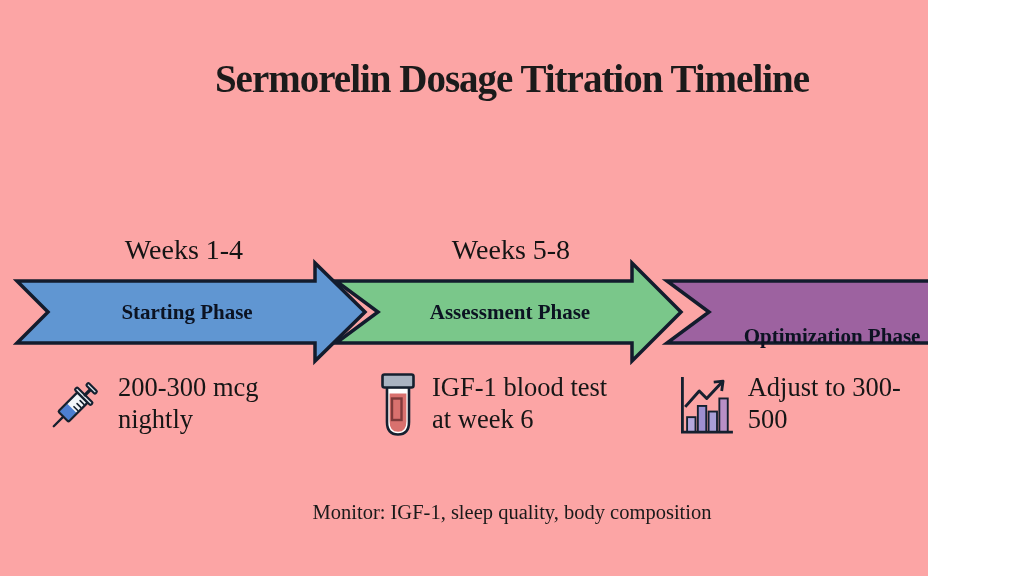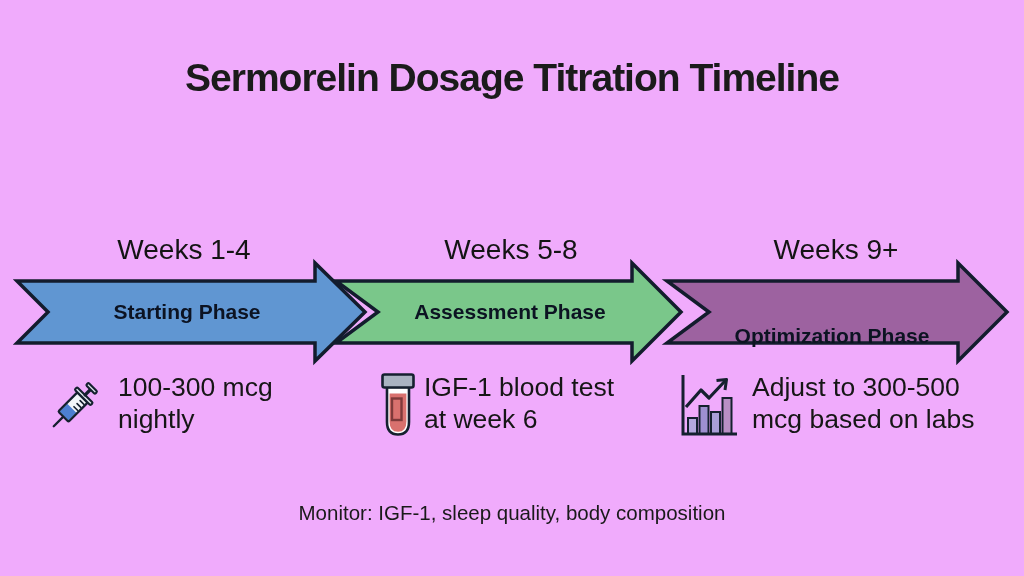--- a/index.html
+++ b/index.html
@@ -1,52 +1,51 @@
 <!DOCTYPE html>
 <html><head>
 <meta charset="utf-8">
 <style>
   html,body{margin:0;padding:0;background:#ffffff;}
   .canvas{
-    position:relative;width:1024px;height:576px;background:#f0abfc;
-    font-family:Liberation Sans, sans-serif;color:#161616;overflow:hidden;
+    position:relative;width:928px;height:576px;background:#fca5a5;
+    font-family:Liberation Serif, serif;color:#161616;overflow:hidden;
   }
   .title{
     position:absolute;top:56px;left:0;width:1024px;text-align:center;
     font-size:39px;font-weight:bold;letter-spacing:-1px;color:#1b1b1b;
   }
   .week{
     position:absolute;top:214px;width:300px;text-align:center;
     font-size:28px;color:#141414;margin-top:20px;
   }
   .w0{left:34px;} .w1{left:361px;} .w2{left:686px;}
   .arrows{position:absolute;top:255px;left:0;width:1024px;height:120px;}
   .phase{
     position:absolute;top:296px;height:32px;line-height:32px;width:270px;
     text-align:center;font-size:21px;font-weight:bold;color:#0c1322;
   }
   .p0{left:52px;} .p1{left:375px;} .p2{left:697px;margin-top:24px;}
   .detail{position:absolute;top:371px;display:flex;align-items:flex-start;}
-  .d0{left:44px;gap:12px;} .d1{left:372px;gap:0;} .d2{left:674px;gap:12px;}
+  .d0{left:44px;gap:12px;} .d1{left:372px;gap:8px;} .d2{left:674px;gap:12px;}
   .dtext{font-size:26.5px;line-height:32px;color:#161616;}
   .footer{
     position:absolute;top:501px;left:0;width:1024px;text-align:center;
     font-size:20.5px;color:#1a1a1a;
   }
 </style>
 </head>
 <body>
 
 <div class="canvas">
 
   <div class="title">Sermorelin Dosage Titration Timeline</div>
 
   <div class="week w0">Weeks 1-4</div>
   <div class="week w1">Weeks 5-8</div>
-  <div class="week w2">Weeks 9+</div>
 
   <svg class="arrows" viewBox="0 0 1024 120" xmlns="http://www.w3.org/2000/svg">
     <polygon stroke-width="3.5" points="17,26 315,26 315,8 365,57 315,106 315,88 17,88 48,57" fill="#6096d2" stroke="#131c2d"></polygon>
     <polygon stroke-width="3.5" points="336,26 632,26 632,8 681,57 632,106 632,88 336,88 378,57" fill="#7ac78a" stroke="#131c2d"></polygon>
     <polygon stroke-width="3.5" points="667,26 958,26 958,8 1007,57 958,106 958,88 667,88 709,57" fill="#9d62a0" stroke="#131c2d"></polygon>
   </svg>
 
   <div class="phase p0">Starting Phase</div>
   <div class="phase p1">Assessment Phase</div>
   <div class="phase p2">Optimization Phase</div>
@@ -60,21 +59,21 @@
         <line x1="30" y1="34.5" x2="30" y2="40" stroke-width="1.7"></line>
         <line x1="34.5" y1="34.5" x2="34.5" y2="40" stroke-width="1.7"></line>
         <line x1="39" y1="34.5" x2="39" y2="40" stroke-width="1.7"></line>
         <rect x="15" y="26.5" width="28" height="15" rx="1.5" fill="none" stroke-width="2.4"></rect>
         <rect x="43" y="22.5" width="3.6" height="23" rx="1.2" fill="#dfe5ec" stroke-width="2.2"></rect>
         <line x1="46.8" y1="34" x2="55" y2="34" stroke-width="3.4"></line>
         <rect x="54.6" y="27.5" width="3.4" height="13" rx="1.2" fill="#dfe5ec" stroke-width="2.2"></rect>
       </g>
     </svg>
     <div class="dtext">
-      <div>100-300 mcg</div>
+      <div>200-300 mcg</div>
       <div>nightly</div>
     </div>
   </div>
 
   <div class="detail d1">
     <svg width="52" height="68" viewBox="0 0 52 68" xmlns="http://www.w3.org/2000/svg">
       <path d="M15 16 H37 V51 Q37 63.5 26 63.5 Q15 63.5 15 51 Z" fill="#ffffff" stroke="#15202f" stroke-width="2.6"></path>
       <path d="M17.6 22.5 H34.4 V50.5 Q34.4 60.8 26 60.8 Q17.6 60.8 17.6 50.5 Z" stroke="none" fill="#d9716e"></path>
       <rect x="20" y="27.5" width="9.5" height="21.5" fill="none" stroke-width="2.4" stroke="#7e3a3a"></rect>
       <rect x="10.5" y="3.5" width="31" height="13" rx="2" stroke="#15202f" stroke-width="2.6" fill="#a9b3c1"></rect>
@@ -90,19 +89,18 @@
       <rect x="14" y="47" width="9" height="16" stroke="#15202f" stroke-width="2" fill="#b5a8de"></rect>
       <rect x="25.5" y="35" width="9" height="28" stroke="#15202f" stroke-width="2" fill="#9e8fd0"></rect>
       <rect x="37" y="41" width="9" height="22" stroke="#15202f" stroke-width="2" fill="#a99fd8"></rect>
       <rect x="48.5" y="27" width="9" height="36" stroke="#15202f" stroke-width="2" fill="#b98fc5"></rect>
       <path d="M9 4 V63 H63" fill="none" stroke="#15202f" stroke-width="3"></path>
       <path d="M12 36 L27 19 L35 27 L51 10" fill="none" stroke="#15202f" stroke-width="3.2" stroke-linejoin="round"></path>
       <path d="M42.5 9.5 L52.5 8.5 L51 19" fill="none" stroke="#15202f" stroke-width="3" stroke-linejoin="round"></path>
     </svg>
     <div class="dtext">
       <div>Adjust to 300-500</div>
-      <div>mcg based on labs</div>
     </div>
   </div>
 
   <div class="footer">Monitor: IGF-1, sleep quality, body composition</div>
 
 </div>
 
 </body></html>

